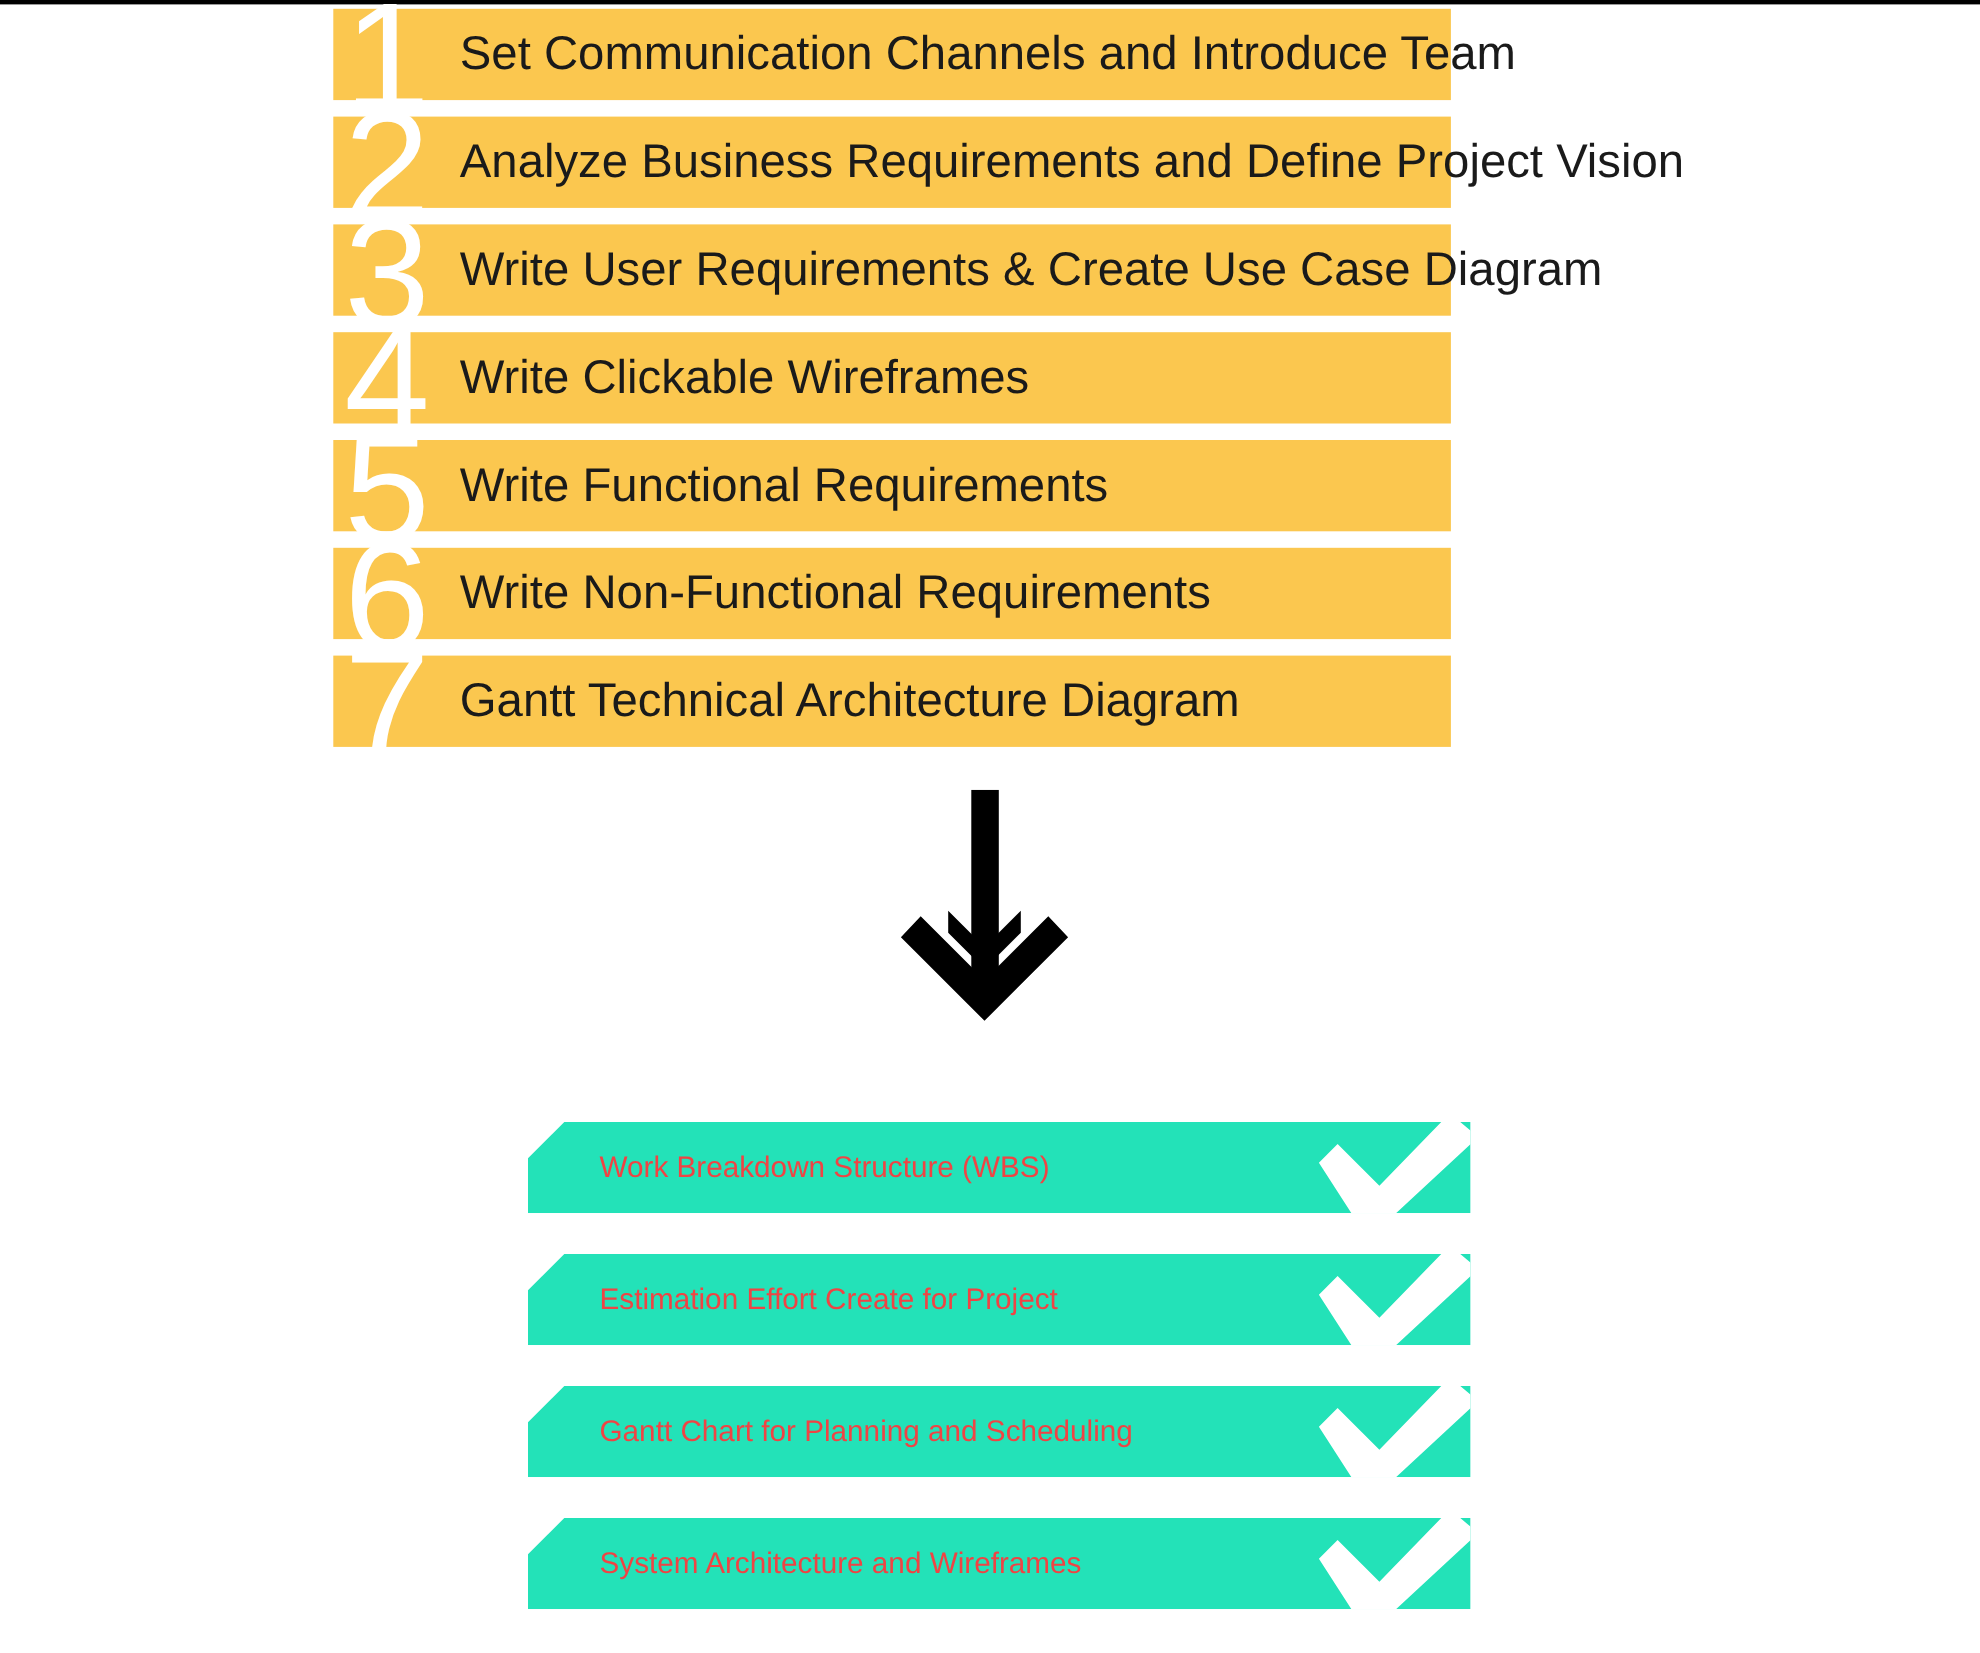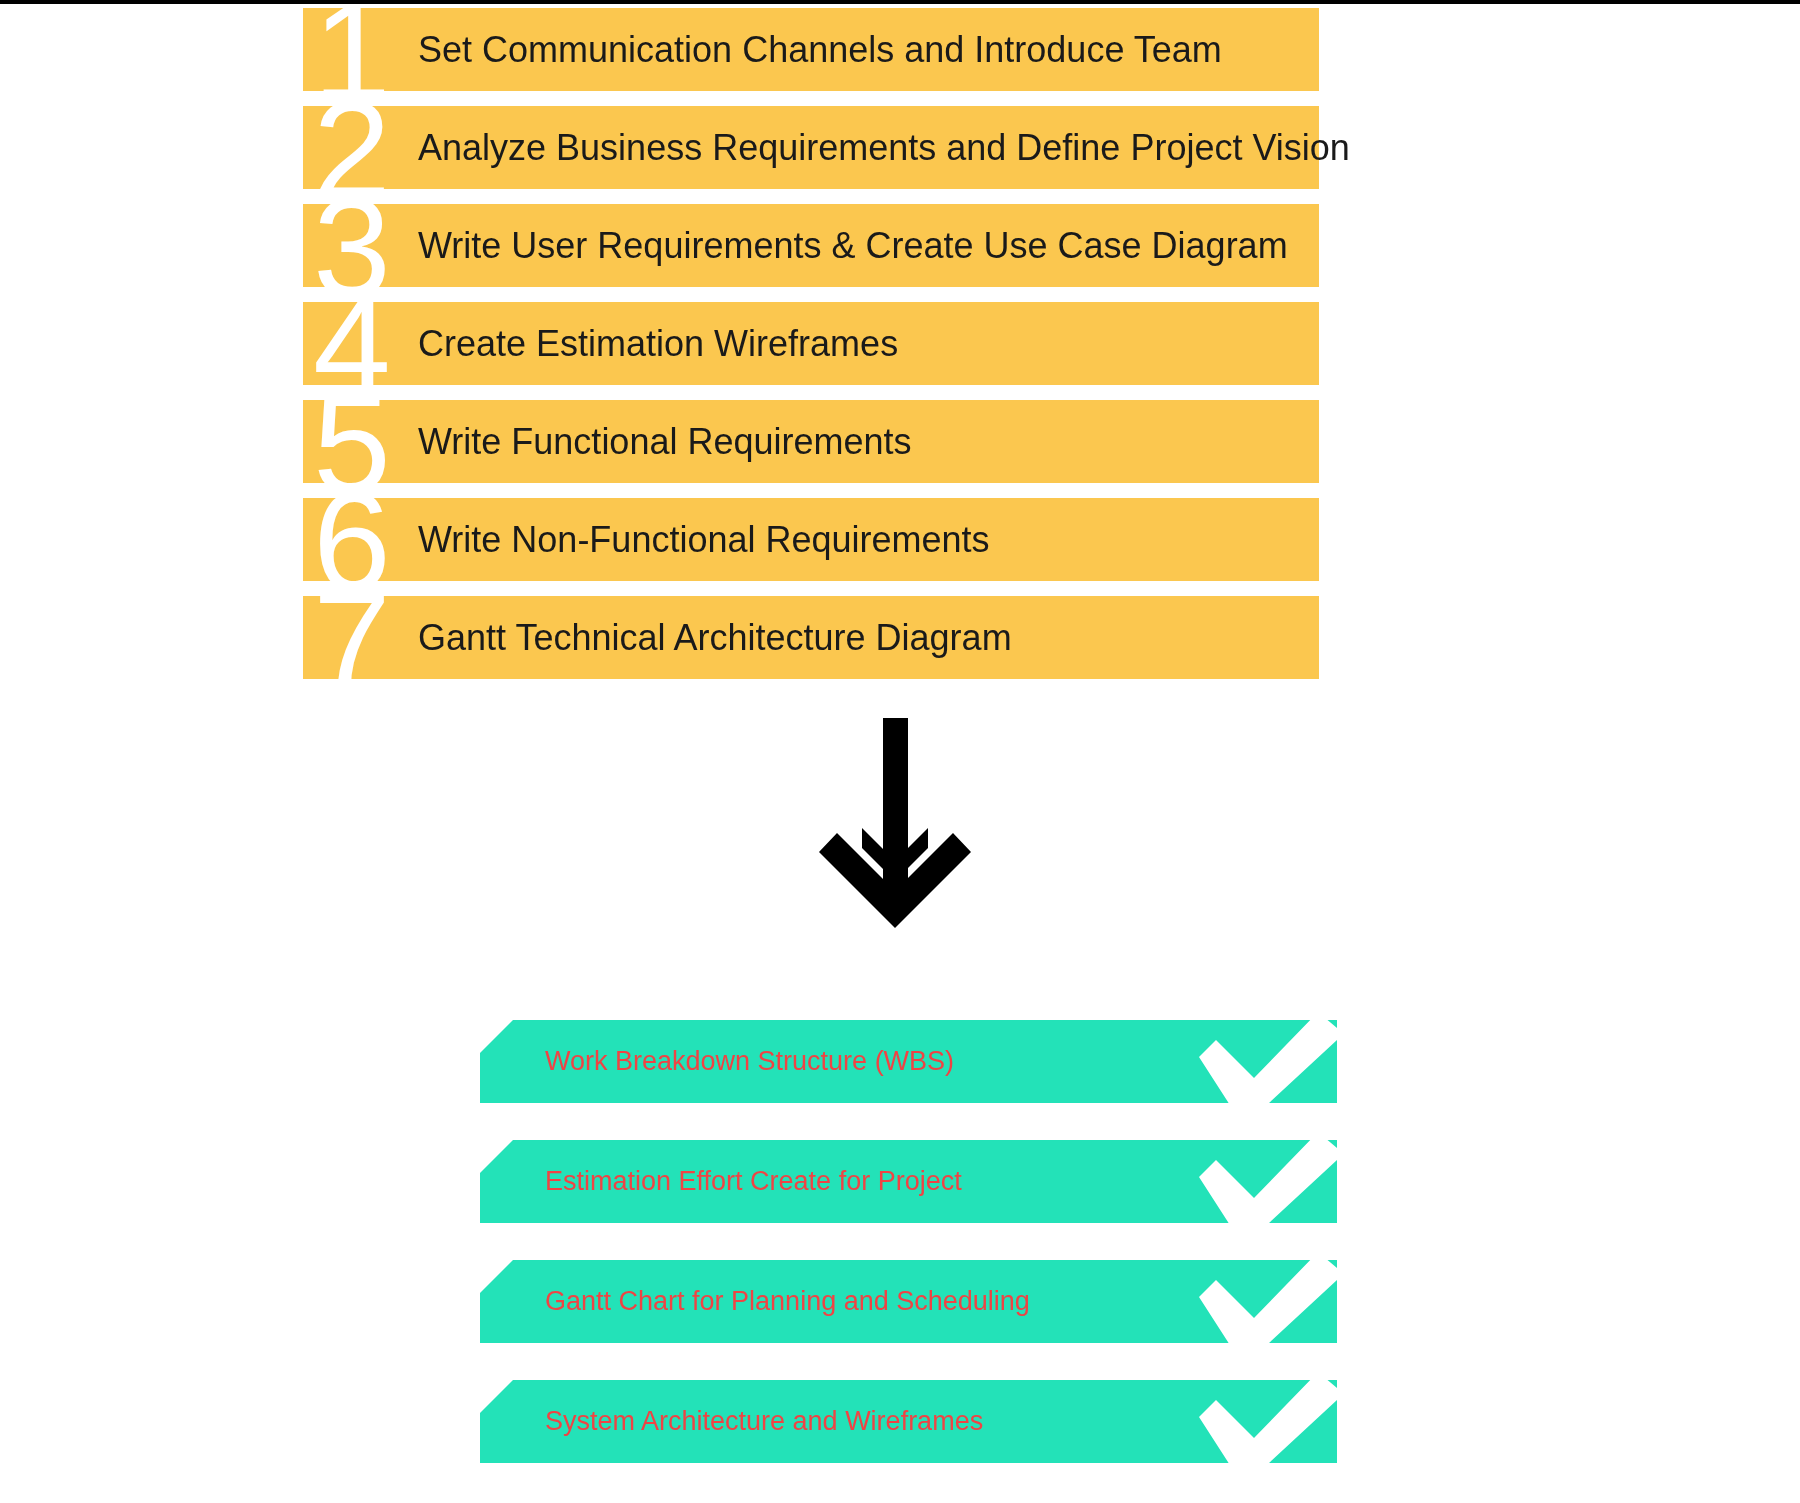--- a/index.html
+++ b/index.html
@@ -69,21 +69,21 @@
     user-select: none;
   }
   .step-label {
     position: absolute;
     left: 115px;
     top: 0;
     height: 83px;
     line-height: 83px;
     color: #1a1a1a;
     font-family: "Liberation Sans", sans-serif;
-    font-size: 36px;
+    font-size: 43px;
     font-weight: 400;
     white-space: nowrap;
   }
 
   
   .arrow {
     position: absolute;
     left: 805px;
     top: 718px;
     width: 180px;
@@ -157,21 +157,21 @@
 
     <div class="step-row" style="top:204px;">
       <div class="step-bar"></div>
       <div class="step-num">3</div>
       <div class="step-label">Write User Requirements &amp; Create Use Case Diagram</div>
     </div>
 
     <div class="step-row" style="top:302px;">
       <div class="step-bar"></div>
       <div class="step-num">4</div>
-      <div class="step-label">Create Estimation Wireframes</div>
+      <div class="step-label">Write Clickable Wireframes</div>
     </div>
 
     <div class="step-row" style="top:400px;">
       <div class="step-bar"></div>
       <div class="step-num">5</div>
       <div class="step-label">Write Functional Requirements</div>
     </div>
 
     <div class="step-row" style="top:498px;">
       <div class="step-bar"></div>

